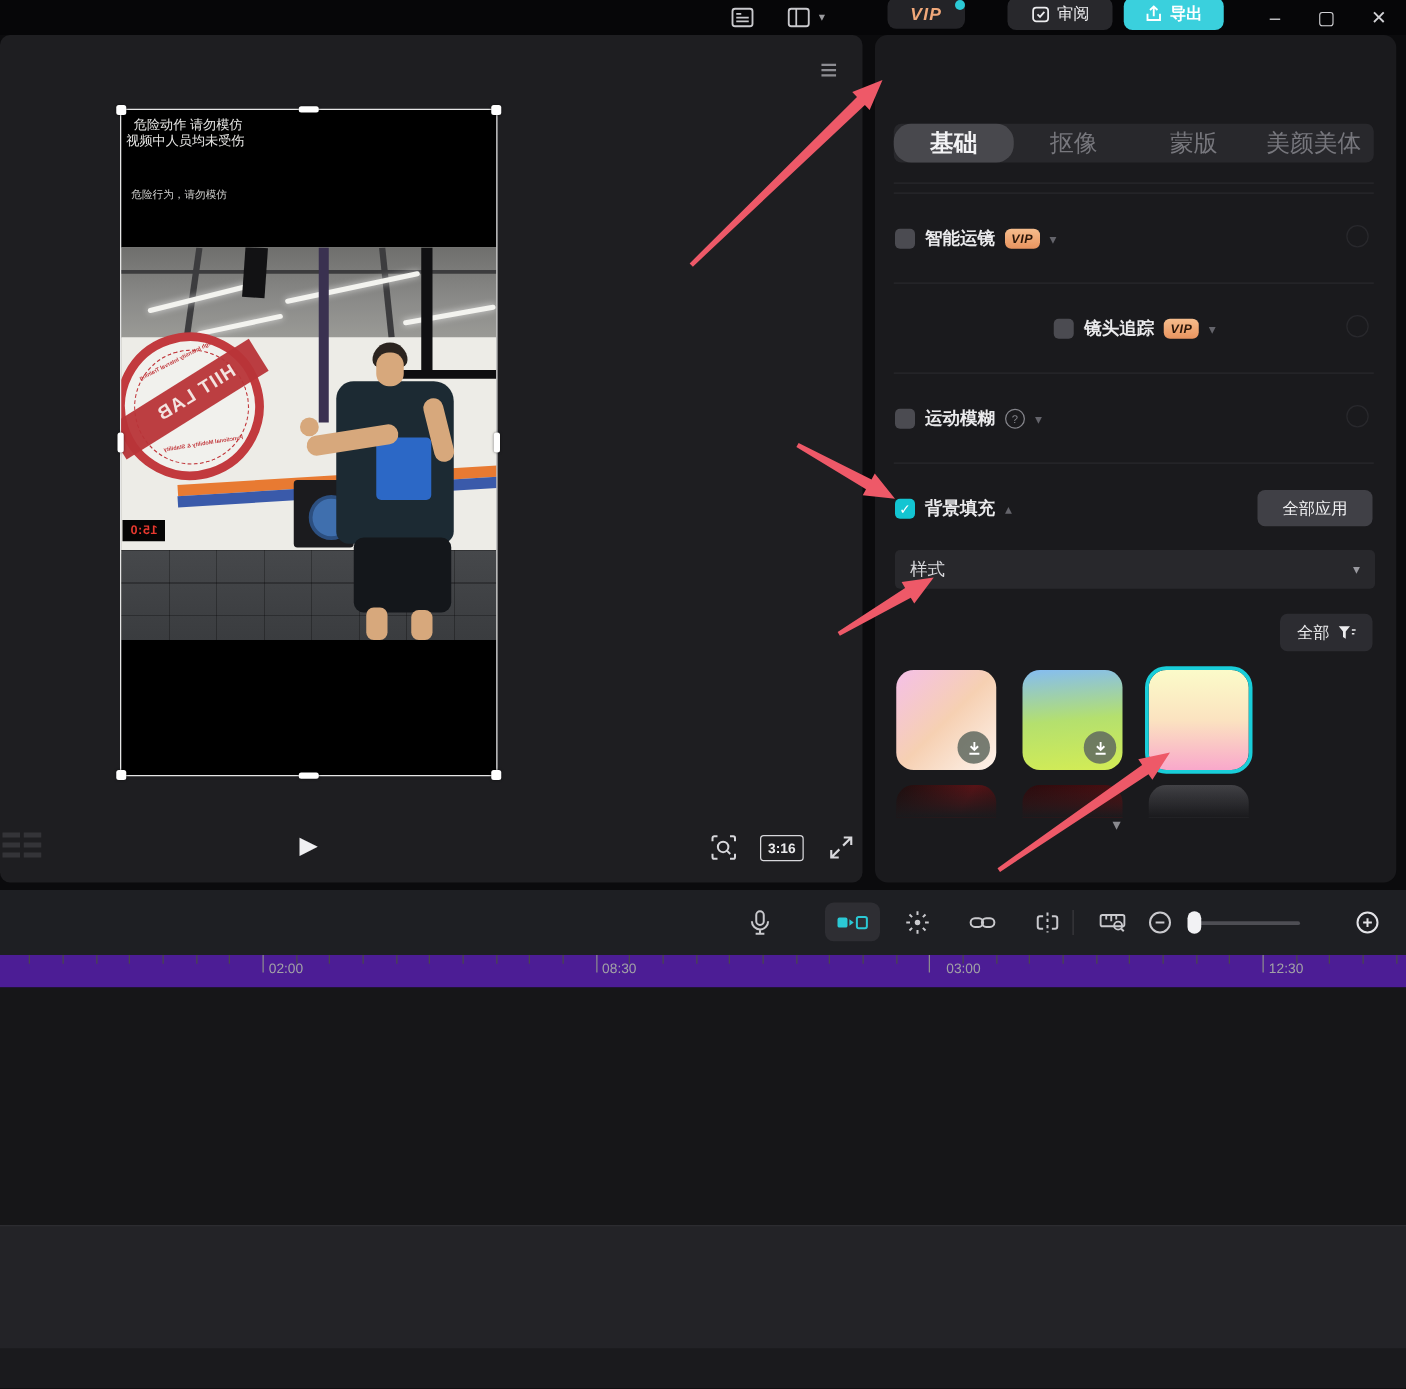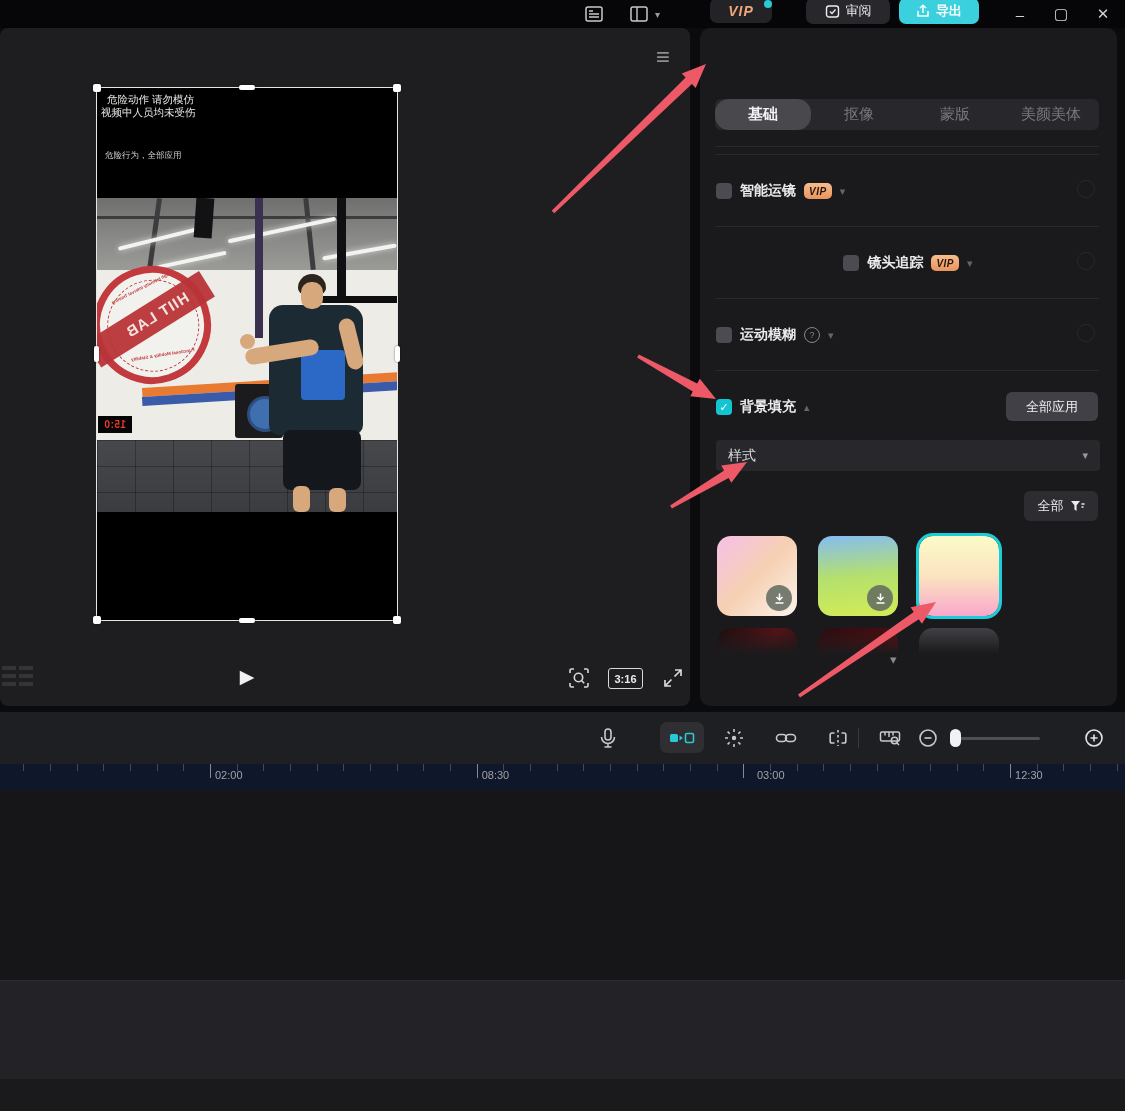--- a/index.html
+++ b/index.html
@@ -84,21 +84,21 @@
   #ratio-badge{left:608px;top:640px;width:33px;height:19px;border:1.5px solid #d8d8dc;border-radius:3px;
       color:#e9e9eb;font-size:11px;font-weight:bold;display:flex;align-items:center;justify-content:center;}
   #fullscreen-btn{left:660px;top:637px;width:26px;height:26px;}
 
   
   #right-panel{left:700px;top:28px;width:417px;height:678px;background:#1a1a1d;border-radius:10px;}
   #tabs{left:12px;top:12px;width:378px;height:36px;display:flex;justify-content:space-between;align-items:center;}
   .tab{font-size:15px;font-weight:bold;color:#ececee;}
   .tab.active{color:var(--accent,#2bc9d5);}
   #subtabs{left:15px;top:71px;width:384px;height:31px;background:#28282c;border-radius:6px;display:flex;}
-  .subtab{flex:1;display:flex;align-items:center;justify-content:center;font-size:15px;color:#77777d;border-radius:14px;}
+  .subtab{flex:1;display:flex;align-items:center;justify-content:center;font-size:19px;color:#77777d;border-radius:14px;}
   .subtab.active{background:#48484d;color:#f2f2f4;font-weight:bold;}
   .hsep{position:absolute;left:15px;width:384px;height:1px;background:#29292d;}
   .featrow{position:absolute;left:16px;width:384px;height:22px;display:flex;align-items:center;gap:8px;}
   .cb{width:16px;height:16px;border-radius:4px;background:#4b4b51;flex:none;}
   .cb.checked{background:var(--cb,#13c5d2);color:#fff;font-size:11px;font-weight:bold;display:flex;align-items:center;justify-content:center;}
   .featlabel{font-size:14px;font-weight:bold;color:#eaeaec;}
   .vipbadge{height:16px;padding:0 5px;border-radius:5px;background:linear-gradient(180deg,#f6bd8d,#e8945f);
       color:#2a1608;font-size:10px;font-weight:900;font-style:italic;display:flex;align-items:center;letter-spacing:.5px;}
   .chev{color:#64646b;font-size:11px;}
   .helpicon{width:14px;height:14px;border:1.2px solid #85858b;border-radius:50%;color:#85858b;font-size:9px;
@@ -122,21 +122,21 @@
   #expand-chev{left:190px;top:624px;color:#8a8a8f;font-size:13px;}
 
   
   #tl-toolbar{left:0;top:712px;width:1125px;height:52px;background:#1e1f23;}
   .tlicon{top:12px;width:28px;height:28px;display:flex;align-items:center;justify-content:center;}
   #snap-toggle{left:660px;top:10px;width:44px;height:31px;background:#2e2e33;border-radius:7px;
       display:flex;align-items:center;justify-content:center;}
   #tl-divider{left:858px;top:16px;width:1px;height:20px;background:#3a3a3e;}
   #zoom-slider-track{left:952px;top:25px;width:88px;height:3px;background:#4e4e54;border-radius:2px;}
   #zoom-slider-handle{left:950px;top:17px;width:11px;height:18px;background:#f2f2f4;border-radius:6px;}
-  #tl-ruler{left:0;top:764px;width:1125px;height:26px;background:#0f172a;}
+  #tl-ruler{left:0;top:764px;width:1125px;height:26px;background:#4c1d95;}
   .tick{position:absolute;top:0;width:1px;background:#48484c;}
   .tick.major{background:#8a8a8e;}
   .ticklabel{position:absolute;top:5px;font-size:11px;color:#a2a2a6;}
   #tl-area{left:0;top:790px;width:1125px;height:190px;background:#161618;}
   #tl-track{left:0;top:980px;width:1125px;height:98px;background:#232327;border-top:1px solid #2c2c30;border-bottom:1px solid #111;}
   #tl-bottom{left:0;top:1079px;width:1125px;height:32px;background:#1a1a1d;}
 
   #arrows{left:0;top:0;width:1125px;height:1111px;pointer-events:none;z-index:60;}
   svg{display:block;}
 </style>
@@ -189,21 +189,21 @@
     <div class="abs winctl" style="left:1046px;">▢</div>
     <div class="abs winctl" style="left:1088px;">✕</div>
   </div>
 
   <div id="preview-panel" class="abs">
     <div id="hamburger" class="abs">≡</div>
 
     <div id="video-canvas" class="abs">
       <div class="abs vtxt" style="left:10px;top:5px;font-size:10.5px;">危险动作 请勿模仿</div>
       <div class="abs vtxt" style="left:4px;top:18px;font-size:10.5px;">视频中人员均未受伤</div>
-      <div class="abs vtxt" style="left:8px;top:62px;font-size:8.5px;color:#cfcfcd;">危险行为，全部应用</div>
+      <div class="abs vtxt" style="left:8px;top:62px;font-size:8.5px;color:#cfcfcd;">危险行为，请勿模仿</div>
 
       <div id="scene" class="abs">
         <div id="ceiling" class="abs">
           <div class="beam" style="left:0;top:18px;width:300px;height:3px;"></div>
           <div class="beam" style="left:55px;top:0;width:5px;height:72px;transform:rotate(8deg);"></div>
           <div class="beam" style="left:210px;top:0;width:5px;height:72px;transform:rotate(-6deg);"></div>
           <div class="lightstrip" style="left:20px;top:38px;width:90px;transform:rotate(-14deg);"></div>
           <div class="lightstrip" style="left:130px;top:30px;width:110px;transform:rotate(-12deg);"></div>
           <div class="lightstrip" style="left:225px;top:52px;width:75px;transform:rotate(-10deg);"></div>
           <div class="lightstrip" style="left:60px;top:60px;width:70px;transform:rotate(-12deg);"></div>

